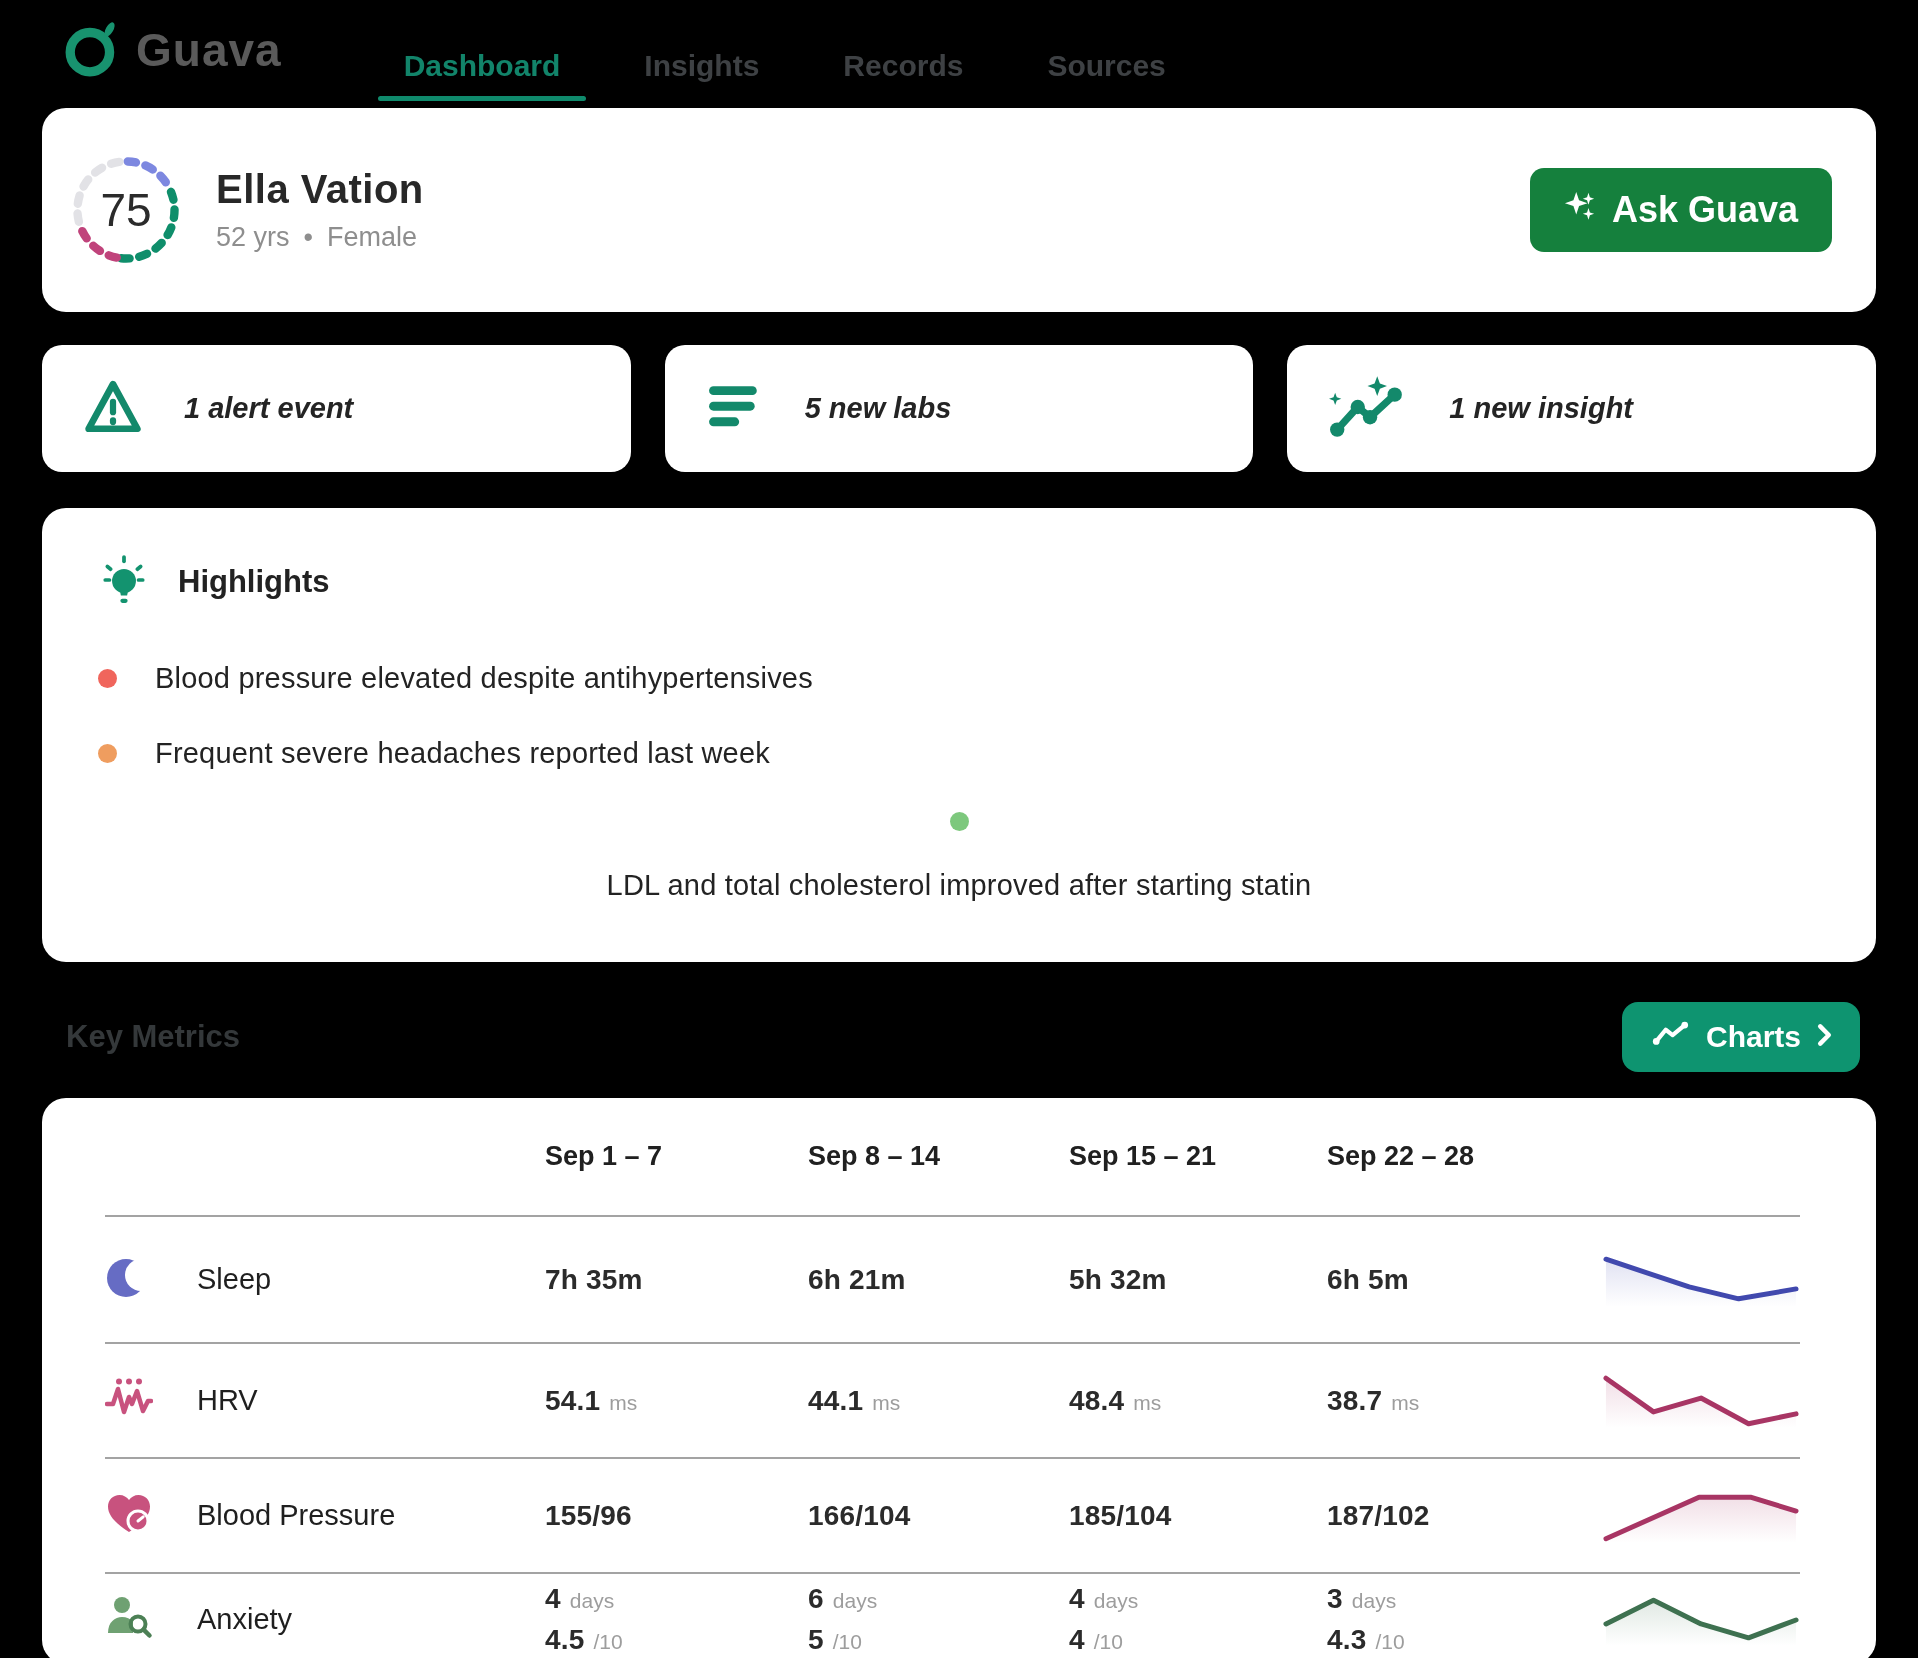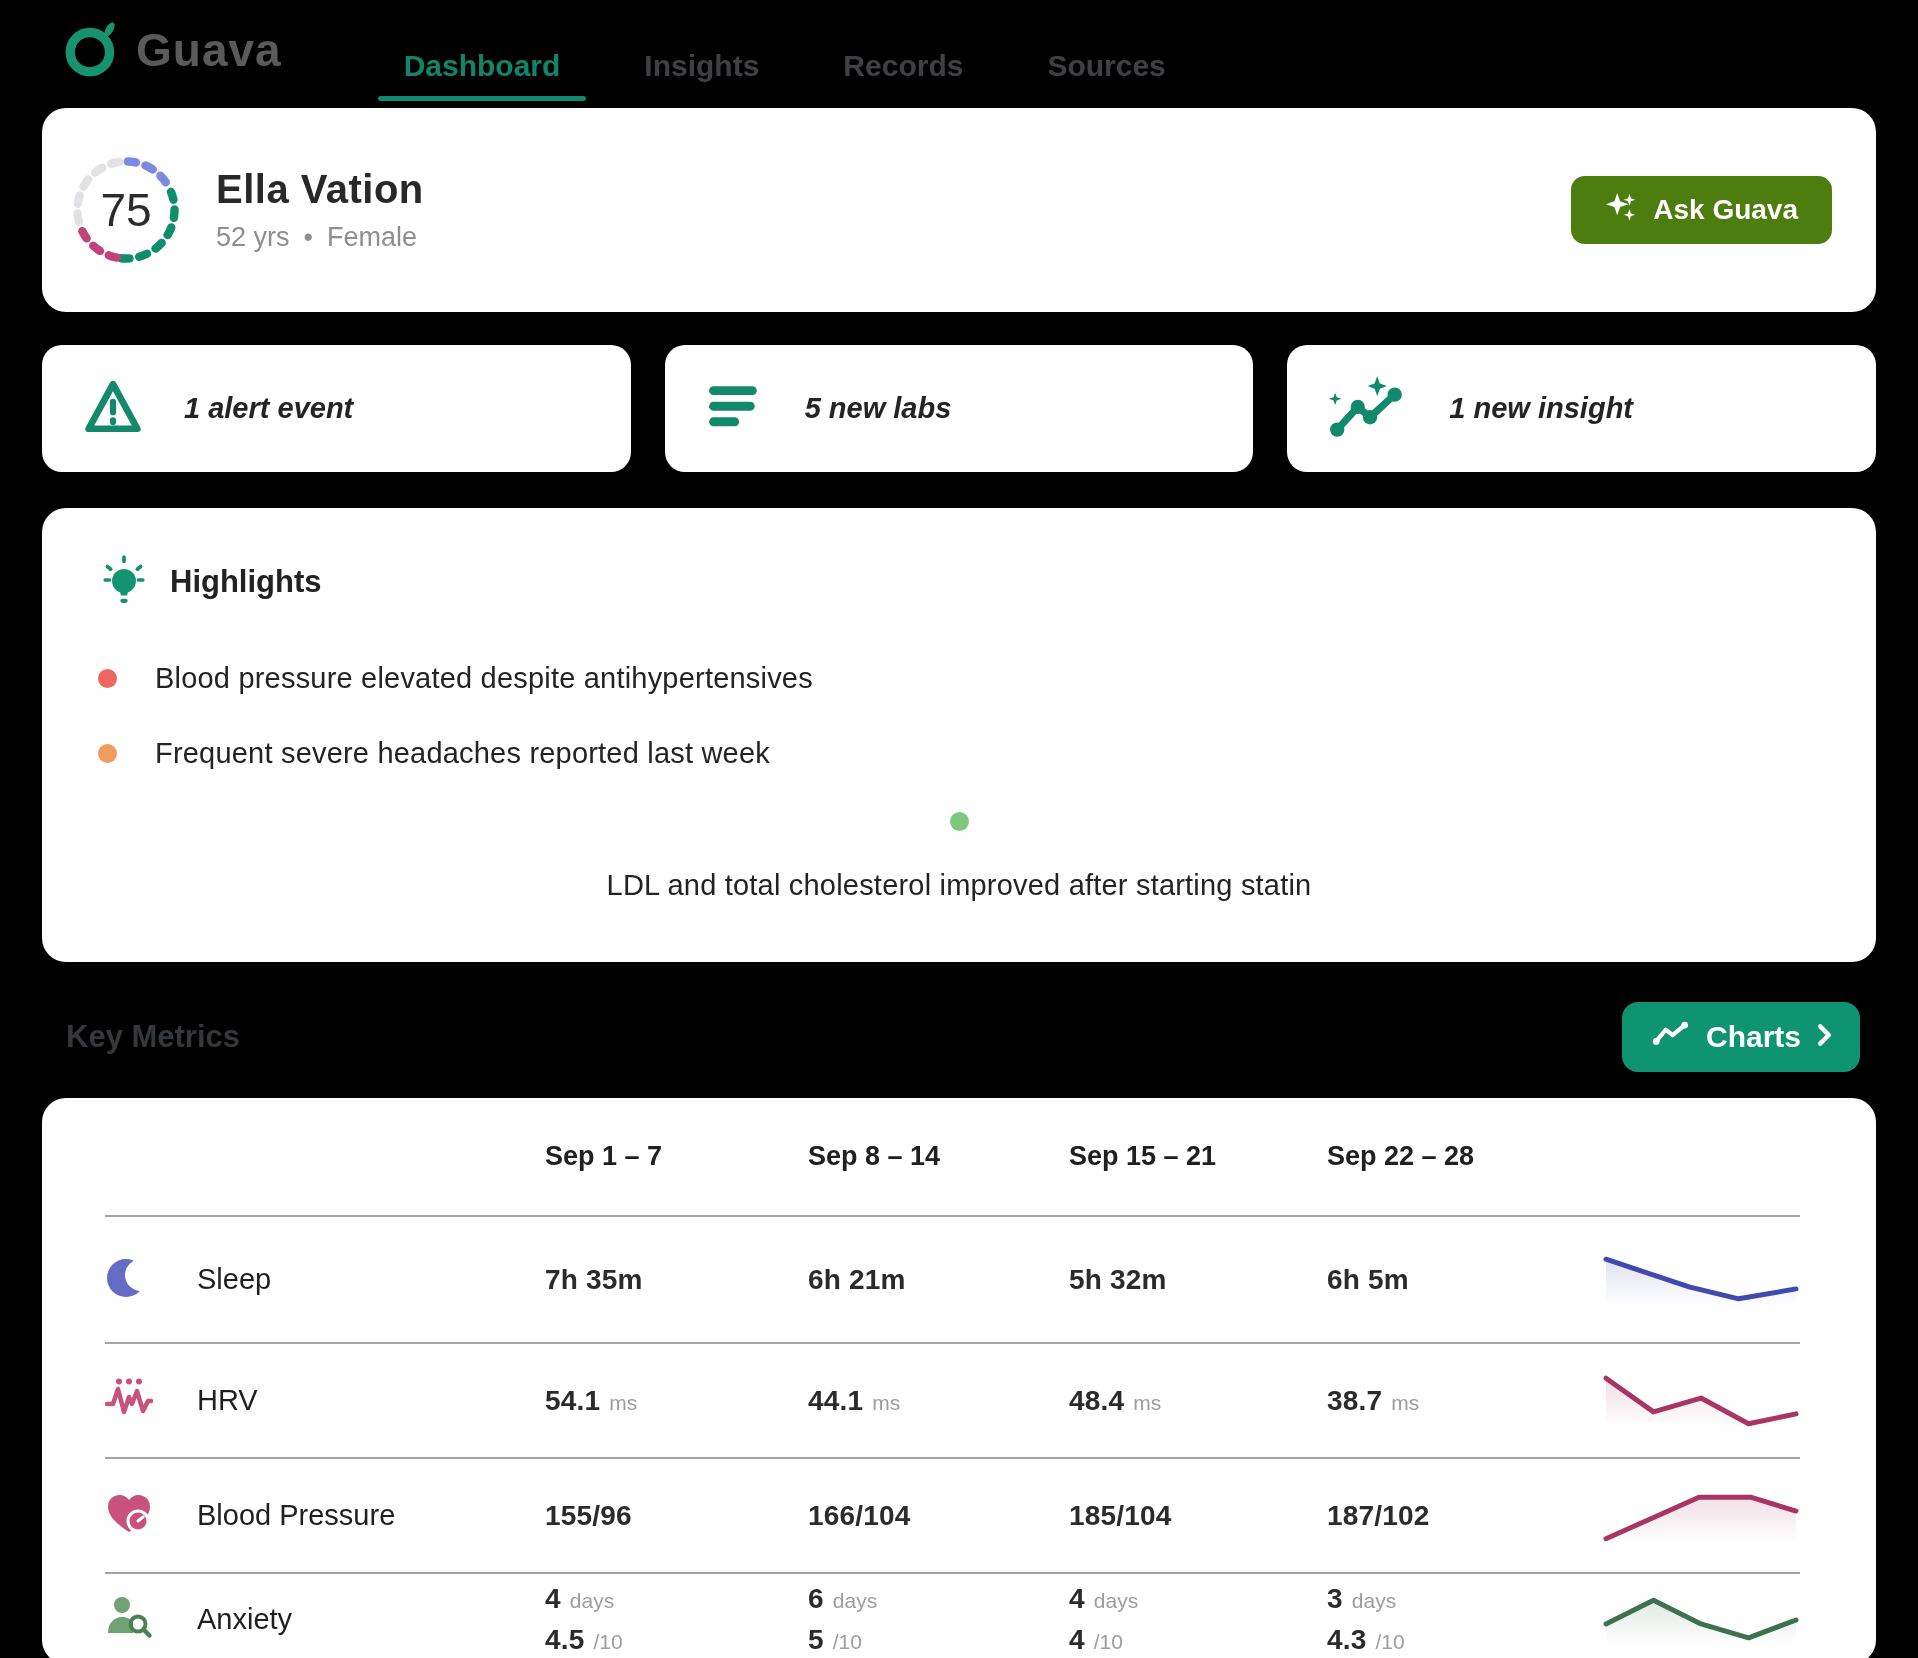--- a/index.html
+++ b/index.html
@@ -19,33 +19,33 @@
   .card { background:#fff; border-radius:24px; }
 
   
   .patient-card { height:204px; display:flex; align-items:center; padding:0 44px 0 10px; margin-top:8px; }
   .score-wrap { position:relative; width:112px; height:112px; margin-left:18px; flex:none; }
   .score-num { position:absolute; inset:0; display:flex; align-items:center; justify-content:center;
       font-size:46px; font-weight:500; color:#2B2B2B; }
   .p-info { margin-left:34px; }
   .p-name { font-size:40px; font-weight:700; color:#282828; letter-spacing:0.5px; }
   .p-sub { margin-top:10px; font-size:27px; color:#8E8E8E; display:flex; gap:14px; align-items:center; }
-  .ask-btn { margin-left:auto; height:68px; padding:0 34px; background:#4d7c0f; border-radius:14px;
-      display:flex; align-items:center; gap:16px; color:#fff; font-size:28px; font-weight:700;
+  .ask-btn { margin-left:auto; height:84px; padding:0 34px; background:#15803d; border-radius:14px;
+      display:flex; align-items:center; gap:16px; color:#fff; font-size:36px; font-weight:700;
       border:none; cursor:pointer; }
 
   
   .alert-row { display:grid; grid-template-columns:1fr 1fr 1fr; gap:34px; margin-top:33px; }
   .alert-card { height:127px; border-radius:20px; background:#fff; display:flex; align-items:center;
       padding-left:42px; gap:42px; cursor:pointer; }
   .alert-label { font-size:29px; font-weight:700; color:#242424;font-style:italic; }
 
   
   .highlights { margin-top:36px; padding:46px 56px 60px 56px; }
-  .hl-header { display:flex; align-items:center; gap:20px;text-align:right; }
+  .hl-header { display:flex; align-items:center; gap:28px;text-align:right; }
   .hl-title { font-size:31px; font-weight:700; color:#222; }
   .hl-list { margin-top:52px; list-style:none; }
   .hl-item { display:flex; align-items:center; gap:38px; margin-bottom:42px; }
   .hl-item:last-child { margin-bottom:0;flex-direction:column; }
   .hl-dot { width:19px; height:19px; border-radius:50%; flex:none; }
   .hl-text { font-size:29px; color:#232323; letter-spacing:0.2px; }
 
   
   .km-bar { margin-top:40px; height:70px; display:flex; align-items:center; justify-content:space-between;
       padding-left:24px; padding-right:16px; }

